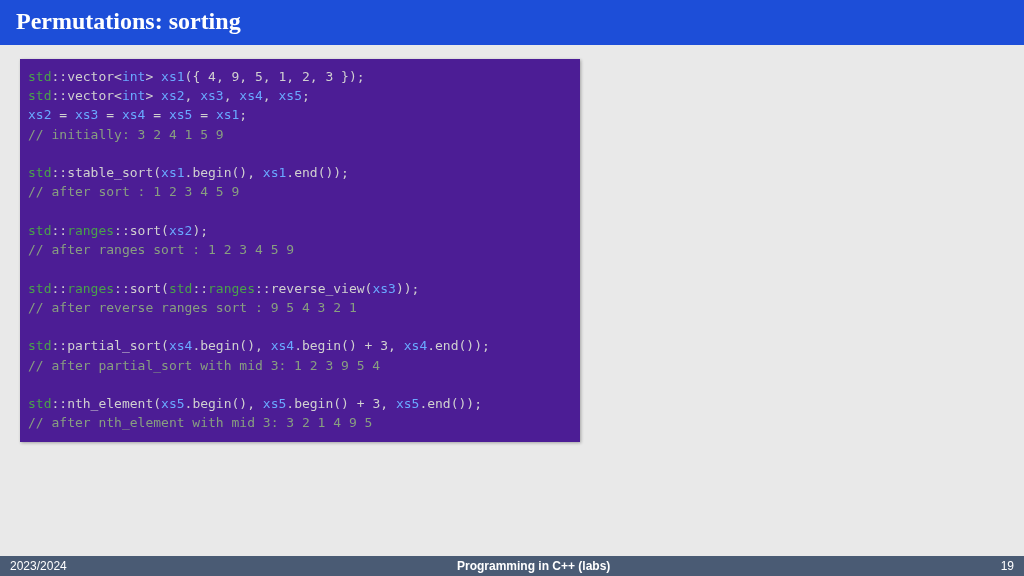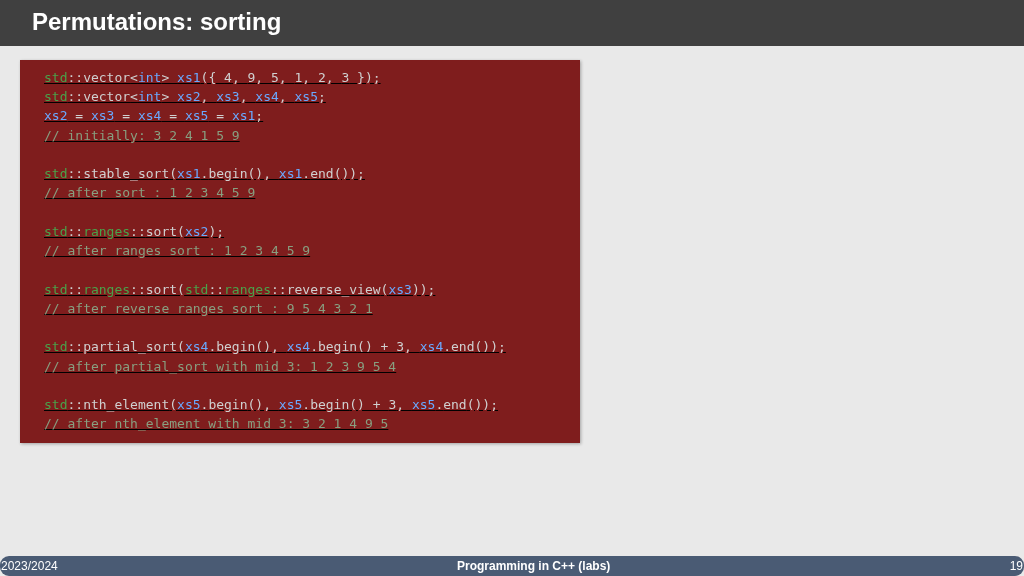--- a/index.html
+++ b/index.html
@@ -1,23 +1,23 @@
 <!DOCTYPE html>
 <html><head>
 <meta charset="utf-8">
 <style>
   * { margin: 0; padding: 0; box-sizing: border-box; }
   html, body { width: 1024px; height: 576px; overflow: hidden; font-family: Arial, Helvetica, sans-serif; background: #e9e9e9; }
   .slide { width: 1024px; height: 576px; display: flex; flex-direction: column; }
-  .header { background: #404040; color: #fff; padding: 8px 20px 10px 32px; }
+  .header { background: #1d4ed8; color: #fff; padding: 8px 20px 10px 16px; font-family: Liberation Serif, serif; }
   .header h1 { font-size: 24px; font-weight: bold; }
   .body { flex: 1; background: #e9e9e9; padding: 14px 20px; }
-  .codebox { background: #7f1d1d; padding: 8px 12px 10px 24px; width: 560px; box-shadow: 1px 1px 3px rgba(0,0,0,.3); text-decoration: underline; }
+  .codebox { background: #4c1d95; padding: 8px 12px 10px 8px; width: 560px; box-shadow: 1px 1px 3px rgba(0,0,0,.3); }
   .codebox pre { font-family: "Consolas","Menlo","DejaVu Sans Mono",monospace; font-size: 13px; line-height: 1.48; white-space: pre; }
-  .footer { background: #4a5b74; color: #fff; display: flex; justify-content: space-between; align-items: center; padding: 3px 1px; font-size: 12px; border-radius: 9px; }
+  .footer { background: #4a5b74; color: #fff; display: flex; justify-content: space-between; align-items: center; padding: 3px 10px; font-size: 12px; }
   .footer .center { font-weight: bold; }
   
   .tk-ns   { color: #4aa24a; }      
   .tk-punc { color: #d0d0d0; }      
   .tk-func { color: #d0d0d0; }      
   .tk-type { color: #6aa9ff; }      
   .tk-id   { color: #6aa9ff; }      
   .tk-num  { color: #d0d0d0; }
   .tk-cmt  { color: #889f80; }      
 </style>

